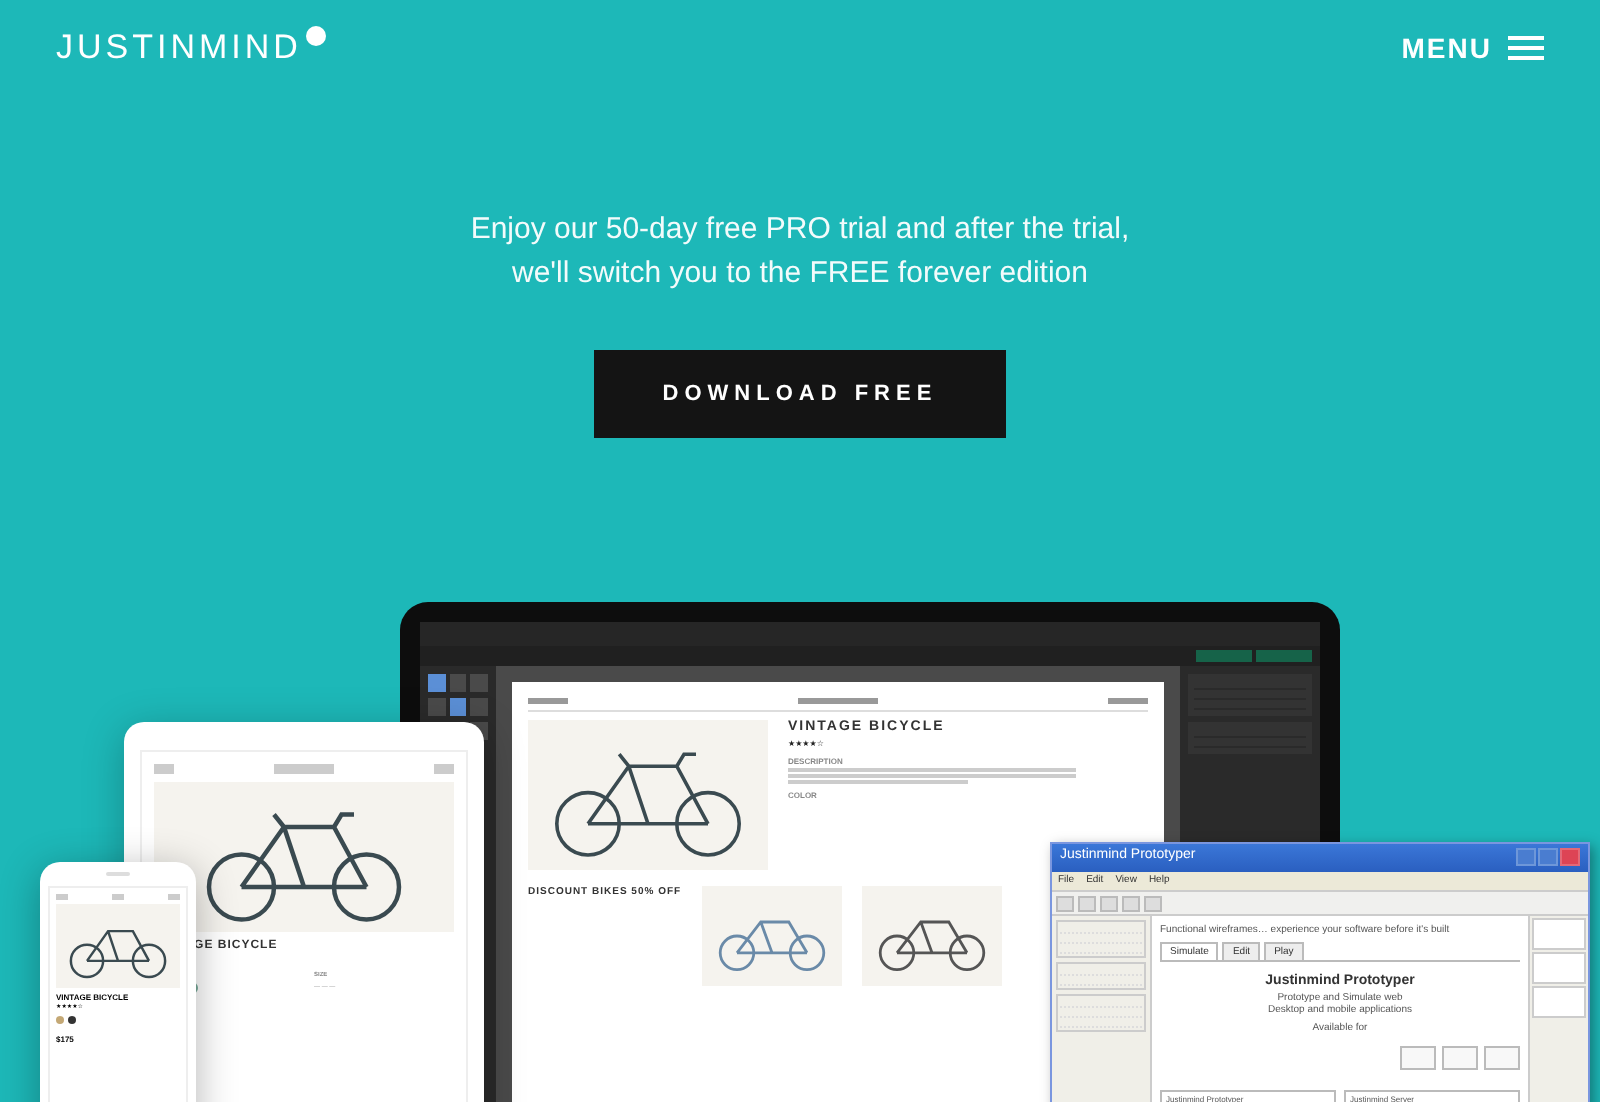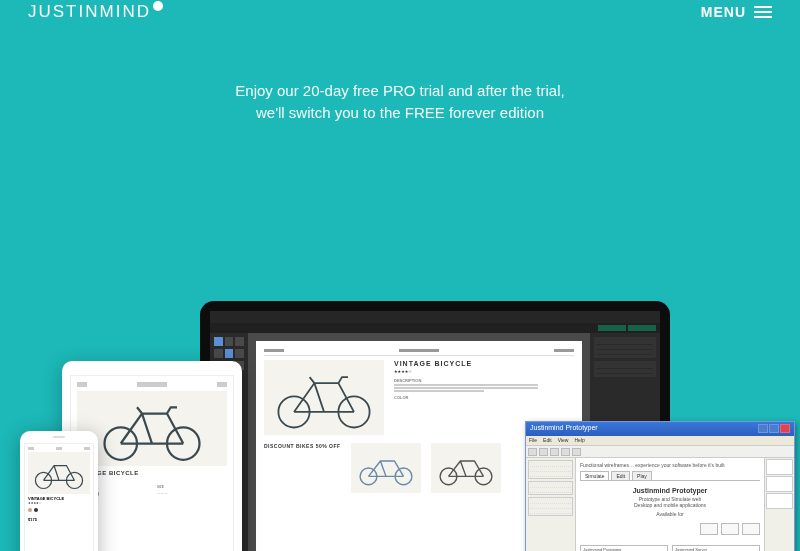--- a/index.html
+++ b/index.html
@@ -8,21 +8,21 @@
     background: #1db8b8;
     width: 800px;
     height: 551px;
     overflow: hidden;
     position: relative;
   }
   .header {
     display: flex;
     justify-content: space-between;
     align-items: center;
-    padding: 2px 28px;
+    padding: 14px 28px;
     text-align: right;
   }
   .logo {
     display: flex;
     align-items: center;
     gap: 4px;
     color: #fff;
     font-weight: 300;
     font-size: 17px;
     letter-spacing: 2px;
@@ -262,23 +262,24 @@
         <span></span>
     </span>
   </div>
 </div>
 
 <div class="hero">
   <h1>
     <br>
   </h1>
   <p>
-    <span>Enjoy our 20-day free PRO trial and after the trial,</span><br>
+    <span>Enjoy our 50-day free PRO trial and after the trial,</span><br>
     <span>we'll switch you to the FREE forever edition</span>
   </p>
+  <div class="cta">DOWNLOAD FREE</div>
 </div>
 
 <div class="mockups">
 
   <div class="laptop">
     <div class="laptop-screen">
       <div class="laptop-topbar"></div>
       <div class="laptop-toolbar">
           <span></span>
           <span></span>

